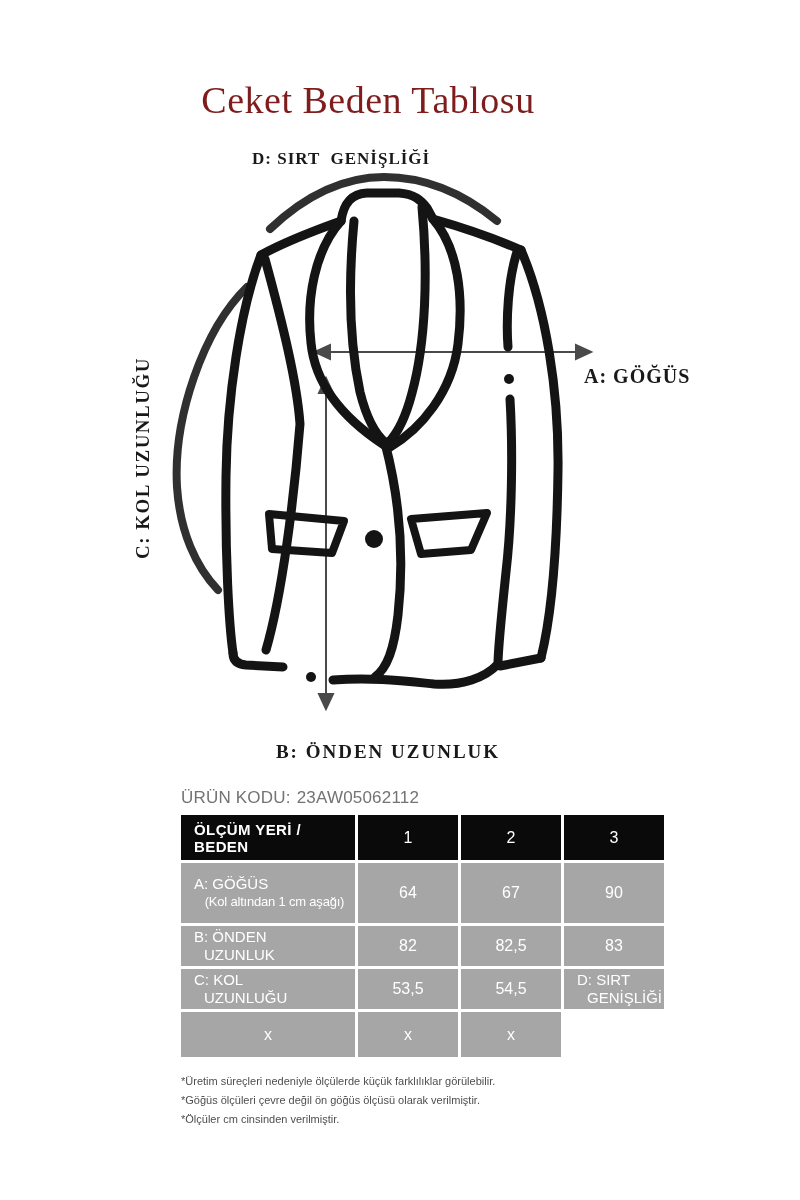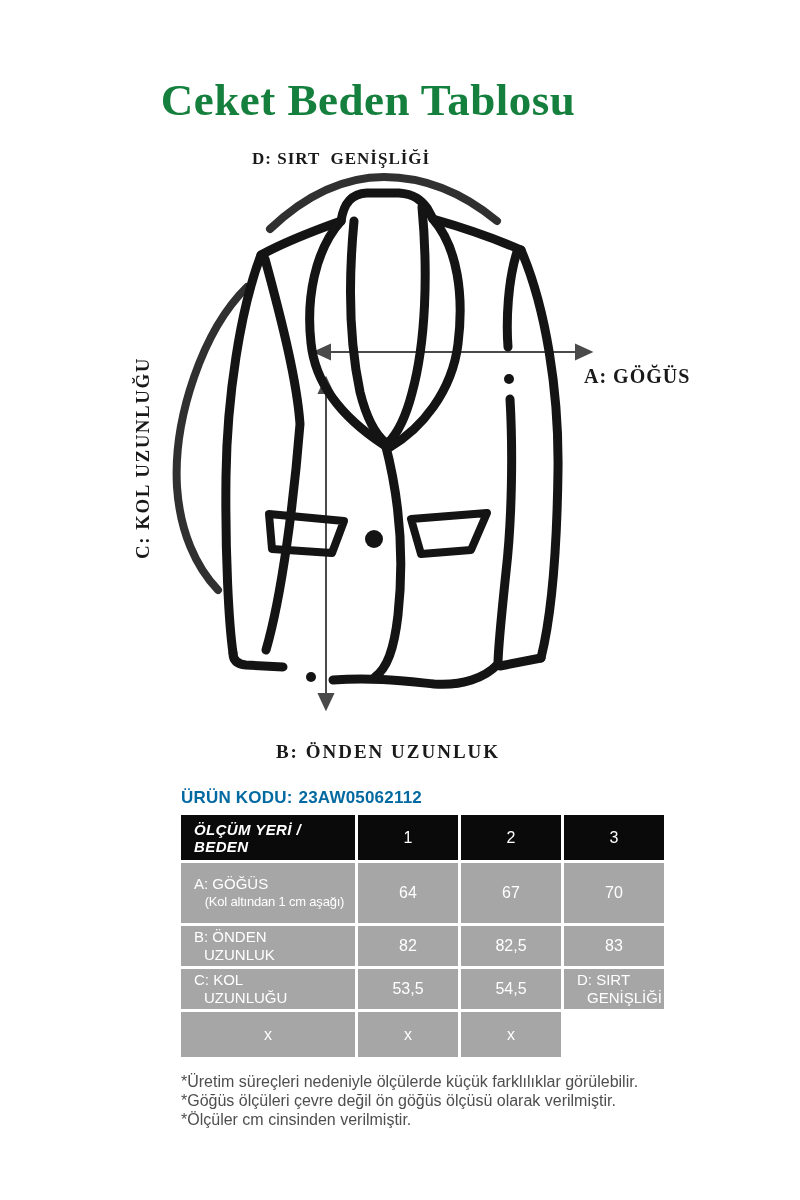--- a/index.html
+++ b/index.html
@@ -1,55 +1,55 @@
 <!DOCTYPE html>
 <html><head>
 <meta charset="utf-8">
 <style>
   html,body{margin:0;padding:0;background:#ffffff;}
   .page{position:relative;width:800px;height:1200px;background:#ffffff;overflow:hidden;
         font-family:"Liberation Sans","DejaVu Sans",sans-serif;}
 
   
   .title{position:absolute;left:368px;top:78px;transform:translateX(-50%);
-         font-family:"Liberation Serif","DejaVu Serif",serif;font-weight:bold;
-         font-size:45px;line-height:45px;color:#15803d;white-space:nowrap;letter-spacing:.5px;margin:0;}
+         font-family:"Liberation Serif","DejaVu Serif",serif;font-weight:normal;
+         font-size:38px;line-height:45px;color:#7f1d1d;white-space:nowrap;letter-spacing:.5px;margin:0;}
   .lbl{position:absolute;font-family:"Liberation Serif","DejaVu Serif",serif;
        font-weight:bold;color:#191919;}
   .lbl-top{left:252px;top:149px;font-size:17px;letter-spacing:1px;white-space:pre;}
   .lbl-right{left:584px;top:365px;font-size:20px;letter-spacing:1px;white-space:nowrap;}
   .lbl-left{left:143px;top:458px;transform:translate(-50%,-50%) rotate(-90deg);
             font-size:19px;letter-spacing:1.5px;white-space:nowrap;}
   .lbl-bottom{left:388px;top:741px;transform:translateX(-50%);
               font-size:19px;letter-spacing:2px;white-space:nowrap;}
 
   .diagram-svg{position:absolute;left:0;top:0;width:800px;height:1200px;pointer-events:none;}
 
   
-  .product-code{position:absolute;left:181px;top:788px;font-size:17px;font-weight:bold;
-                color:#0369a1;letter-spacing:.2px;}
+  .product-code{position:absolute;left:181px;top:788px;font-size:17px;font-weight:normal;
+                color:#737373;letter-spacing:.2px;}
   .product-code .val{margin-left:6px;}
 
   
   .size-table{position:absolute;left:181px;top:815px;display:grid;
               grid-template-columns:174px 100px 100px 100px;
               grid-template-rows:45px 60px 40px 40px 45px;gap:3px;}
   .cell{color:#ffffff;}
   .th{background:#0a0a0a;}
   .td{background:#a6a6a6;}
   .th-label{display:flex;align-items:center;padding-left:13px;
-            font-size:15px;font-weight:bold;letter-spacing:.4px;font-style:italic;}
+            font-size:15px;font-weight:bold;letter-spacing:.4px;}
   .num{display:flex;align-items:center;justify-content:center;font-size:16px;}
   .rowlabel{display:flex;flex-direction:column;justify-content:center;
             padding-left:13px;font-size:15px;line-height:18px;}
   .l2{padding-left:10px;}
   .l2.paren{padding-left:0;font-size:13px;letter-spacing:-.2px;text-align:center;}
 
   
-  .footnotes{position:absolute;left:181px;top:1072px;font-size:16px;
+  .footnotes{position:absolute;left:181px;top:1072px;font-size:11px;
              line-height:19px;color:#4e4e4e;}
 </style>
 </head>
 <body>
 
 <div class="page">
 
   <h1 class="title">Ceket Beden Tablosu</h1>
 
   <svg class="diagram-svg" viewBox="0 0 800 1200" xmlns="http://www.w3.org/2000/svg">
@@ -122,21 +122,21 @@
     <div class="cell th num">1</div>
     <div class="cell th num">2</div>
     <div class="cell th num">3</div>
 
     <div class="cell td rowlabel">
       <div class="l1">A: GÖĞÜS</div>
       <div class="l2 paren">(Kol altından 1 cm aşağı)</div>
     </div>
     <div class="cell td num">64</div>
     <div class="cell td num">67</div>
-    <div class="cell td num">70</div>
+    <div class="cell td num">90</div>
 
     <div class="cell td rowlabel">
       <div class="l1">B: ÖNDEN</div>
       <div class="l2">UZUNLUK</div>
     </div>
     <div class="cell td num">82</div>
     <div class="cell td num">82,5</div>
     <div class="cell td num">83</div>
 
     <div class="cell td rowlabel">

